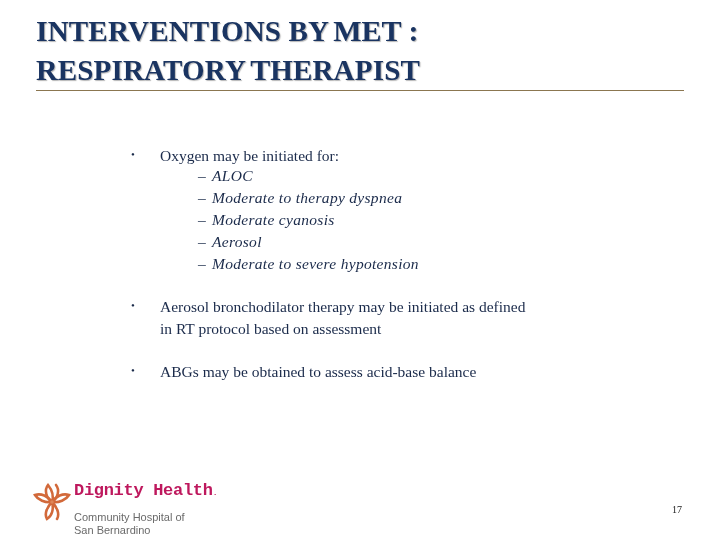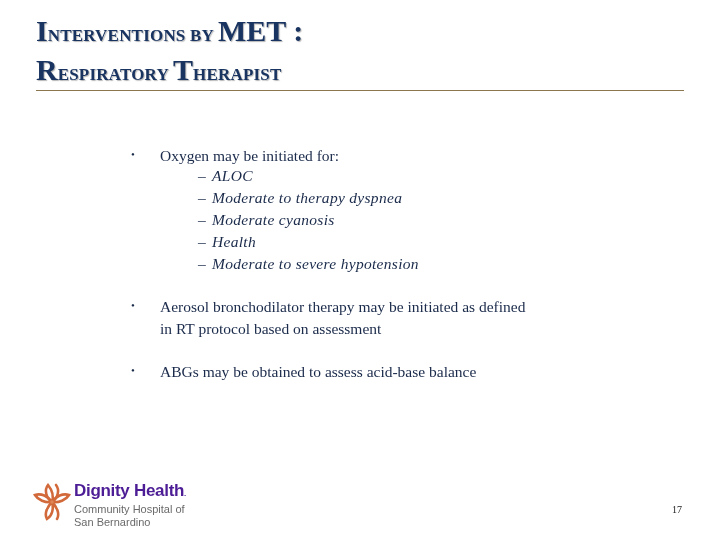--- a/index.html
+++ b/index.html
@@ -5,33 +5,33 @@
   html, body { margin:0; padding:0; background:#ffffff; }
   body { width:720px; height:540px; position:relative; overflow:hidden; font-family:"DejaVu Serif", serif; }
   .title {
     position:absolute; left:36px; top:14px; width:640px;
     color:#1a3461; font-family:"Liberation Serif", serif; font-weight:bold;
     text-shadow: 1px 1px 1px rgba(120,120,120,0.55);
     line-height:34px;
   }
   .title .line { display:block; white-space:nowrap; }
   .title .big { font-size:30px; }
-  .title .sc { font-size:17px; letter-spacing:0.2px;text-align:right; }
+  .title .sc { font-size:29px; letter-spacing:0.2px;text-align:right; }
   .rule { position:absolute; left:36px; top:90px; width:648px; height:1px; background:#8b7650; }
   .content { position:absolute; left:0; top:0; width:720px; height:540px; }
   .bullet-row { position:absolute; left:0; width:720px; color:#1a2a4a; font-size:15.5px; font-family:"Liberation Serif", serif; }
   .bullet { position:absolute; left:131px; font-size:11px; }
   .btext { position:absolute; left:160px; width:470px; line-height:22px; }
   .sub { position:absolute; left:0; width:720px; color:#1a2a4a; font-size:15.5px; font-family:"Liberation Serif", serif; font-style:italic; }
   .dash { position:absolute; left:198px; font-style:normal; }
   .stext { position:absolute; left:212px; white-space:nowrap; letter-spacing:0.3px;font-style:italic; }
   .logo { position:absolute; left:30px; top:480px; width:180px; height:50px; }
-  .logo-name { position:absolute; left:44px; top:1px; font-family:Liberation Sans, sans-serif; font-size:17px; font-weight:bold; color:#4c1d95; white-space:nowrap; letter-spacing:-0.3px; }
+  .logo-name { position:absolute; left:44px; top:1px; font-family:Liberation Mono, monospace; font-size:17px; font-weight:bold; color:#be185d; white-space:nowrap; letter-spacing:-0.3px; }
   .logo-name .dot { font-size:8px; }
-  .logo-sub { position:absolute; left:44px; font-family:"Liberation Sans", sans-serif; font-size:11px; color:#6a6a6a; white-space:nowrap; }
+  .logo-sub { position:absolute; left:44px; font-family:"Liberation Sans", sans-serif; font-size:11px; color:#6a6a6a; white-space:nowrap;margin-top:8px; }
   .page-num { position:absolute; left:672px; top:504px; font-size:10px; font-family:Liberation Serif, serif; color:#222; }
 </style>
 </head>
 <body>
 
 <div class="title">
   <span class="line"><span class="big">I</span><span class="sc">NTERVENTIONS BY</span> <span class="big">MET :</span></span>
   <span class="line"><span class="big">R</span><span class="sc">ESPIRATORY</span> <span class="big">T</span><span class="sc">HERAPIST</span></span>
 </div>
 
@@ -50,21 +50,21 @@
   <div class="sub" style="top:189px;">
     <span class="dash">–</span>
     <span class="stext">Moderate to therapy dyspnea</span>
   </div>
   <div class="sub" style="top:211px;">
     <span class="dash">–</span>
     <span class="stext">Moderate cyanosis</span>
   </div>
   <div class="sub" style="top:233px;">
     <span class="dash">–</span>
-    <span class="stext">Health</span>
+    <span class="stext">Aerosol</span>
   </div>
   <div class="sub" style="top:255px;">
     <span class="dash">–</span>
     <span class="stext">Moderate to severe hypotension</span>
   </div>
 
   <div class="bullet-row" style="top:296px;">
     <span class="bullet" style="top:3px;">•</span>
     <span class="btext" style="top:0px; white-space:nowrap;">Aerosol bronchodilator therapy may be initiated as defined</span>
     <span class="btext" style="top:22px; white-space:nowrap;">in RT protocol based on assessment</span>

